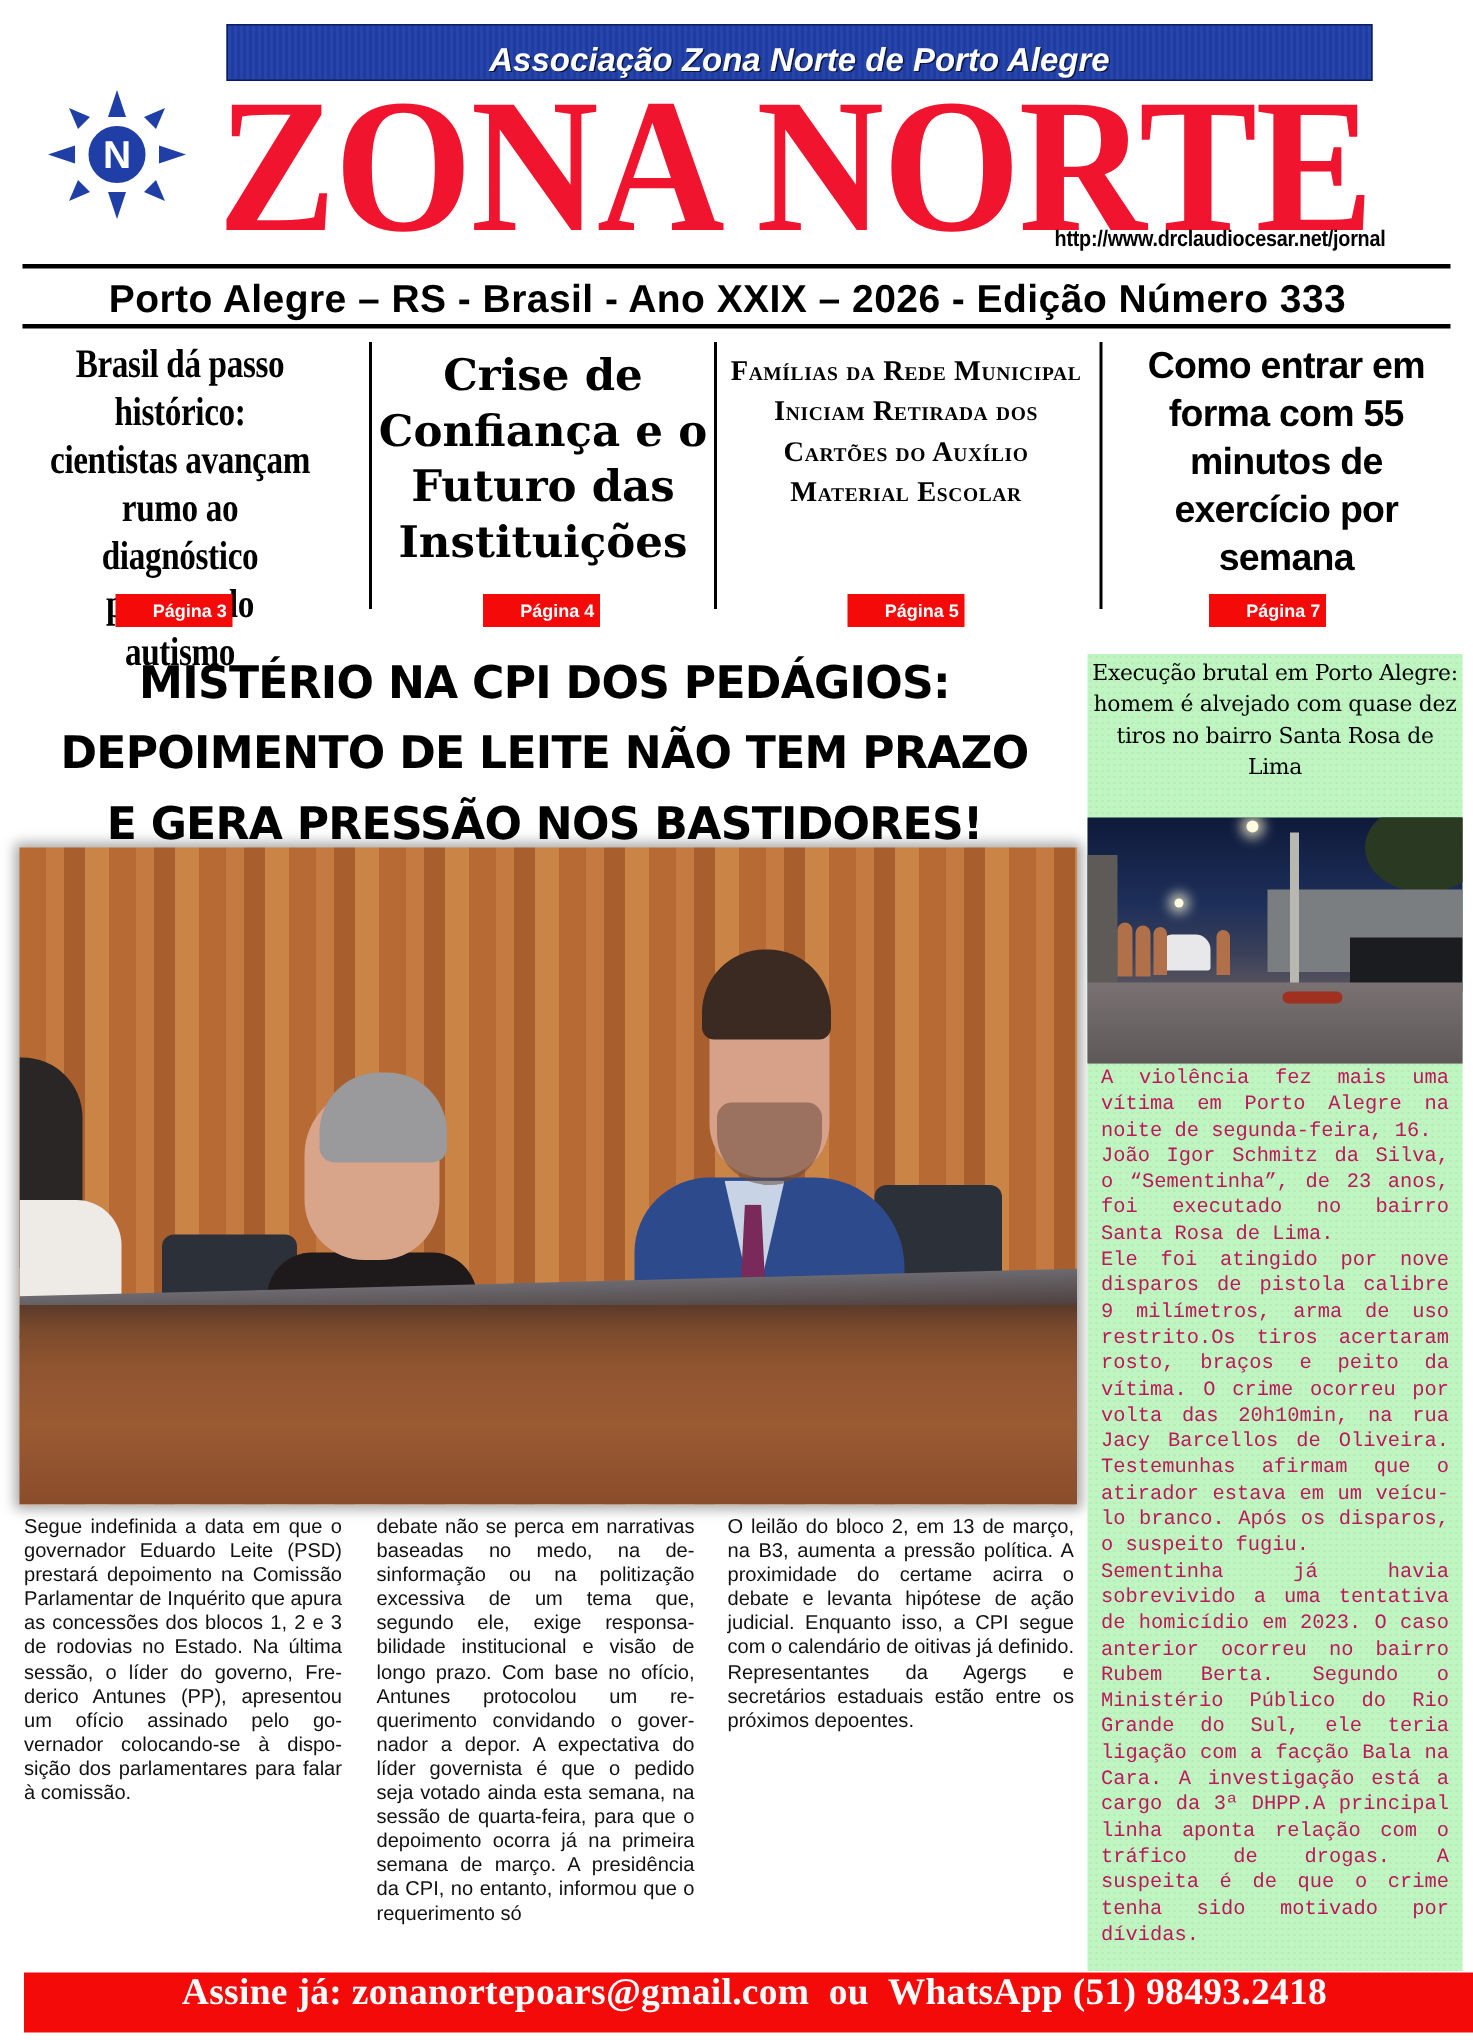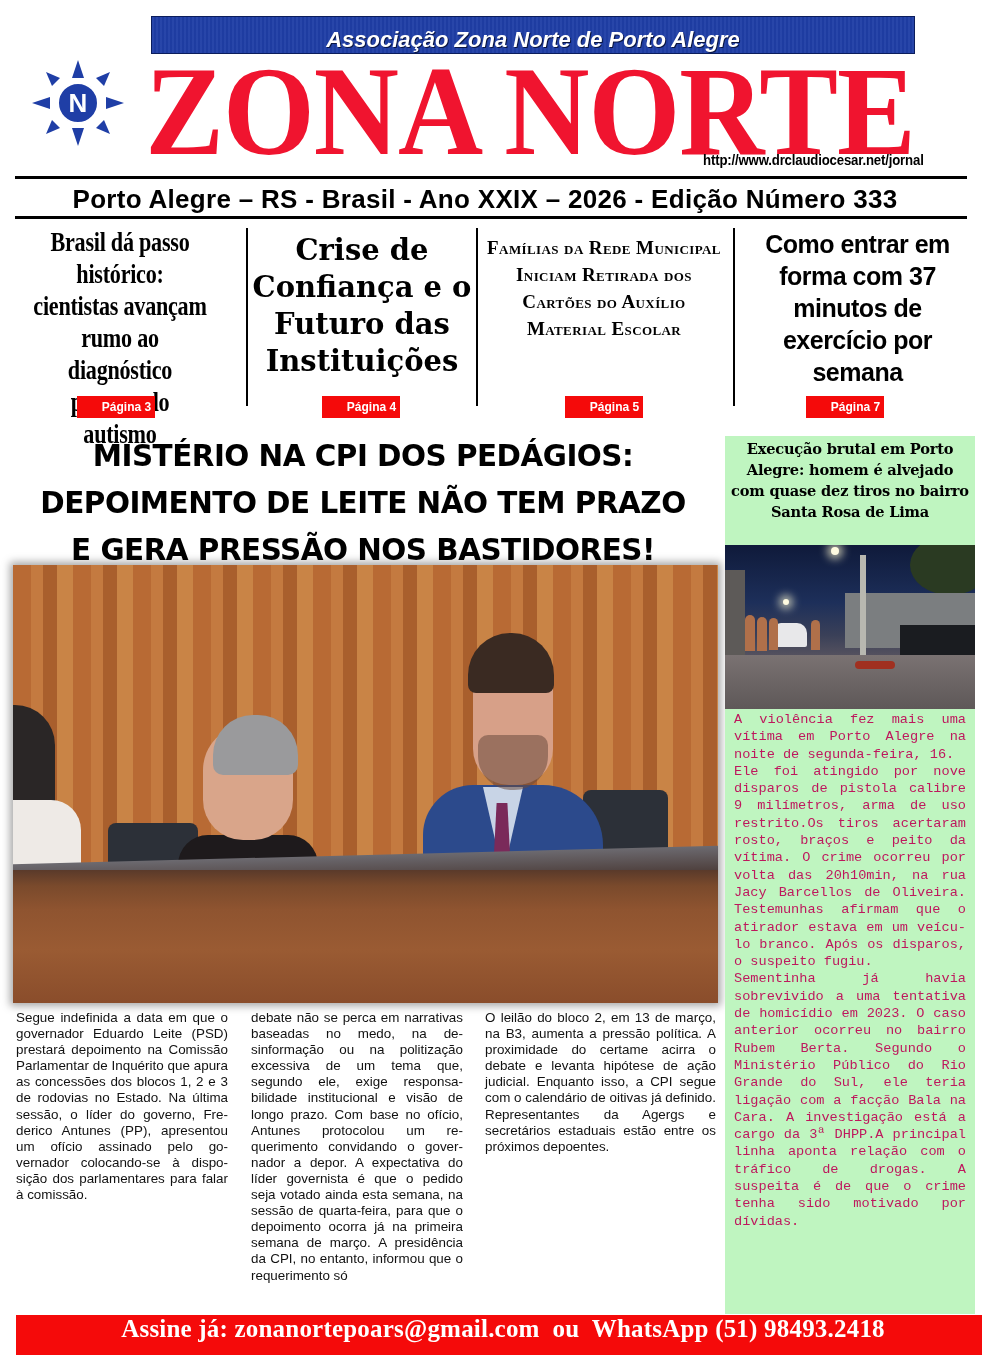--- a/index.html
+++ b/index.html
@@ -104,21 +104,21 @@
 
   
   .sidebar {
     left: 725px; top: 436px; width: 250px; height: 878px;
     background: #bff5c0;
     background-image: radial-gradient(rgba(0,0,0,0.05) 0.6px, transparent 0.7px);
     background-size: 4px 4px;
   }
   .sidebar-title {
     left: 728px; top: 438px; width: 244px; text-align: center;
-    font-family: "DejaVu Serif", serif; font-weight: bold;
+    font-family: "DejaVu Serif", serif; font-weight: normal;
     font-size: 14.6px; line-height: 21px; letter-spacing: -0.2px;
   }
   .side-photo {
     left: 725px; top: 545px; width: 250px; height: 164px; overflow: hidden;
     background: linear-gradient(180deg, #0f1a3a 0%, #1d2f5a 35%, #3a4058 55%, #5a5560 70%, #6e6a6c 100%);
   }
   .side-photo .pole { position: absolute; left: 135px; top: 10px; width: 6px; height: 105px; background: #b8b8b0; }
   .side-photo .lamp { position: absolute; border-radius: 50%; background: #fffbe0; box-shadow: 0 0 8px 4px rgba(255,250,210,0.7); }
   .side-photo .house { position: absolute; background: #8a8c8e; }
   .side-photo .truck { position: absolute; background: #1a1c20; }
@@ -189,21 +189,21 @@
 <div class="vdiv" style="left:476px;"></div>
 
 <div class="abs teaser t3" style="left:484px; width:240px;">
   <div class="title">Famílias da Rede Municipal Iniciam Retirada dos Cartões do Auxílio Material Escolar</div>
 </div>
 <div class="page-badge" style="left:565px;">Página 5</div>
 
 <div class="vdiv" style="left:733px;"></div>
 
 <div class="abs teaser t4" style="left:745px; width:225px;">
-  <div class="title">Como entrar em forma com 37 minutos de exercício por semana</div>
+  <div class="title">Como entrar em forma com 55 minutos de exercício por semana</div>
 </div>
 <div class="page-badge" style="left:806px;">Página 7</div>
 
 <div class="abs headline">
   <div>MISTÉRIO NA CPI DOS PEDÁGIOS:</div>
   <div>DEPOIMENTO DE LEITE NÃO TEM PRAZO</div>
   <div>E GERA PRESSÃO NOS BASTIDORES!</div>
 </div>
 
 <div class="abs main-photo" title="Governador Eduardo Leite e parlamentares sentados à mesa na Assembleia">
@@ -249,19 +249,20 @@
   <div class="officer" style="left:32px; top:72px; width:10px; height:34px;"></div>
   <div class="officer" style="left:44px; top:73px; width:9px; height:32px;"></div>
   <div class="officer" style="left:86px; top:75px; width:9px; height:30px;"></div>
   <div class="truck" style="left:175px; top:80px; width:75px; height:36px;"></div>
   <div class="road"></div>
   <div class="victim"></div>
 </div>
 
 <div class="abs side-text">
   <p>A violência fez mais uma vítima em Porto Alegre na noite de segunda-feira, 16.</p>
+  <p>João Igor Schmitz da Silva, o “Se­mentinha”, de 23 anos, foi execu­tado no bairro Santa Rosa de Li­ma.</p>
   <p>Ele foi atingido por nove disparos de pistola calibre 9 milímetros, ar­ma de uso restrito.Os tiros acerta­ram rosto, braços e peito da vítima. O crime ocorreu por volta das 20h10min, na rua Jacy Barcellos de Oliveira. Testemunhas afirmam que o atirador estava em um veícu­lo branco. Após os disparos, o sus­peito fugiu.</p>
   <p>Sementinha já havia sobrevivido a uma tentativa de homicídio em 2023. O caso anterior ocorreu no bairro Rubem Berta. Segundo o Ministério Público do Rio Grande do Sul, ele teria ligação com a fac­ção Bala na Cara. A investigação está a cargo da 3ª DHPP.A princi­pal linha aponta relação com o tráfico de drogas. A suspeita é de que o crime tenha sido motivado por dívidas.</p>
 </div>
 
 <div class="abs footer-bar">
   <span>Assine já: zonanortepoars@gmail.com  ou  WhatsApp (51) 98493.2418</span>
 </div>
 
 </body></html>

